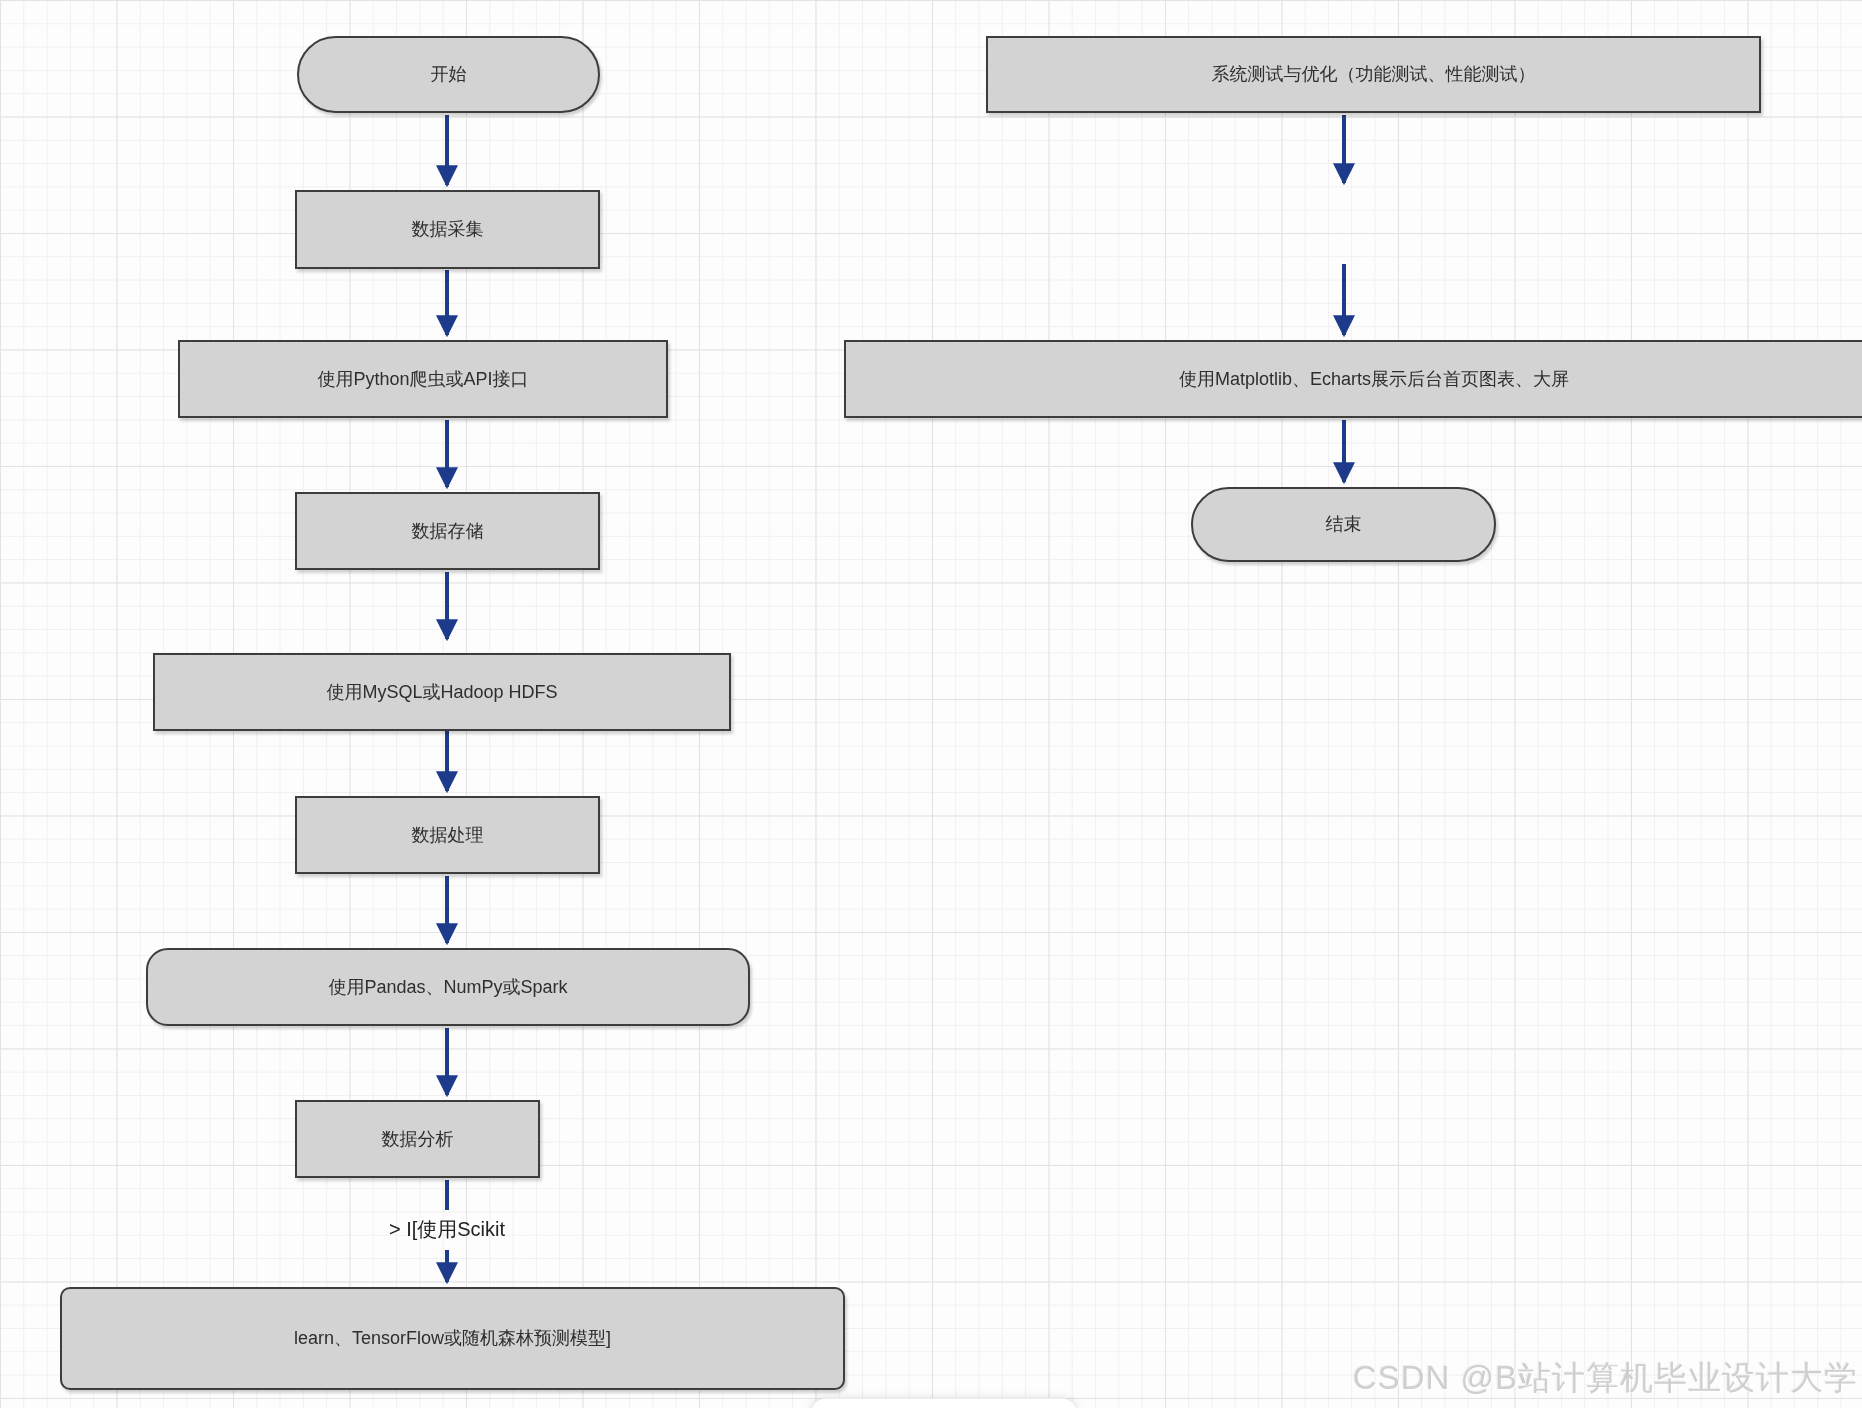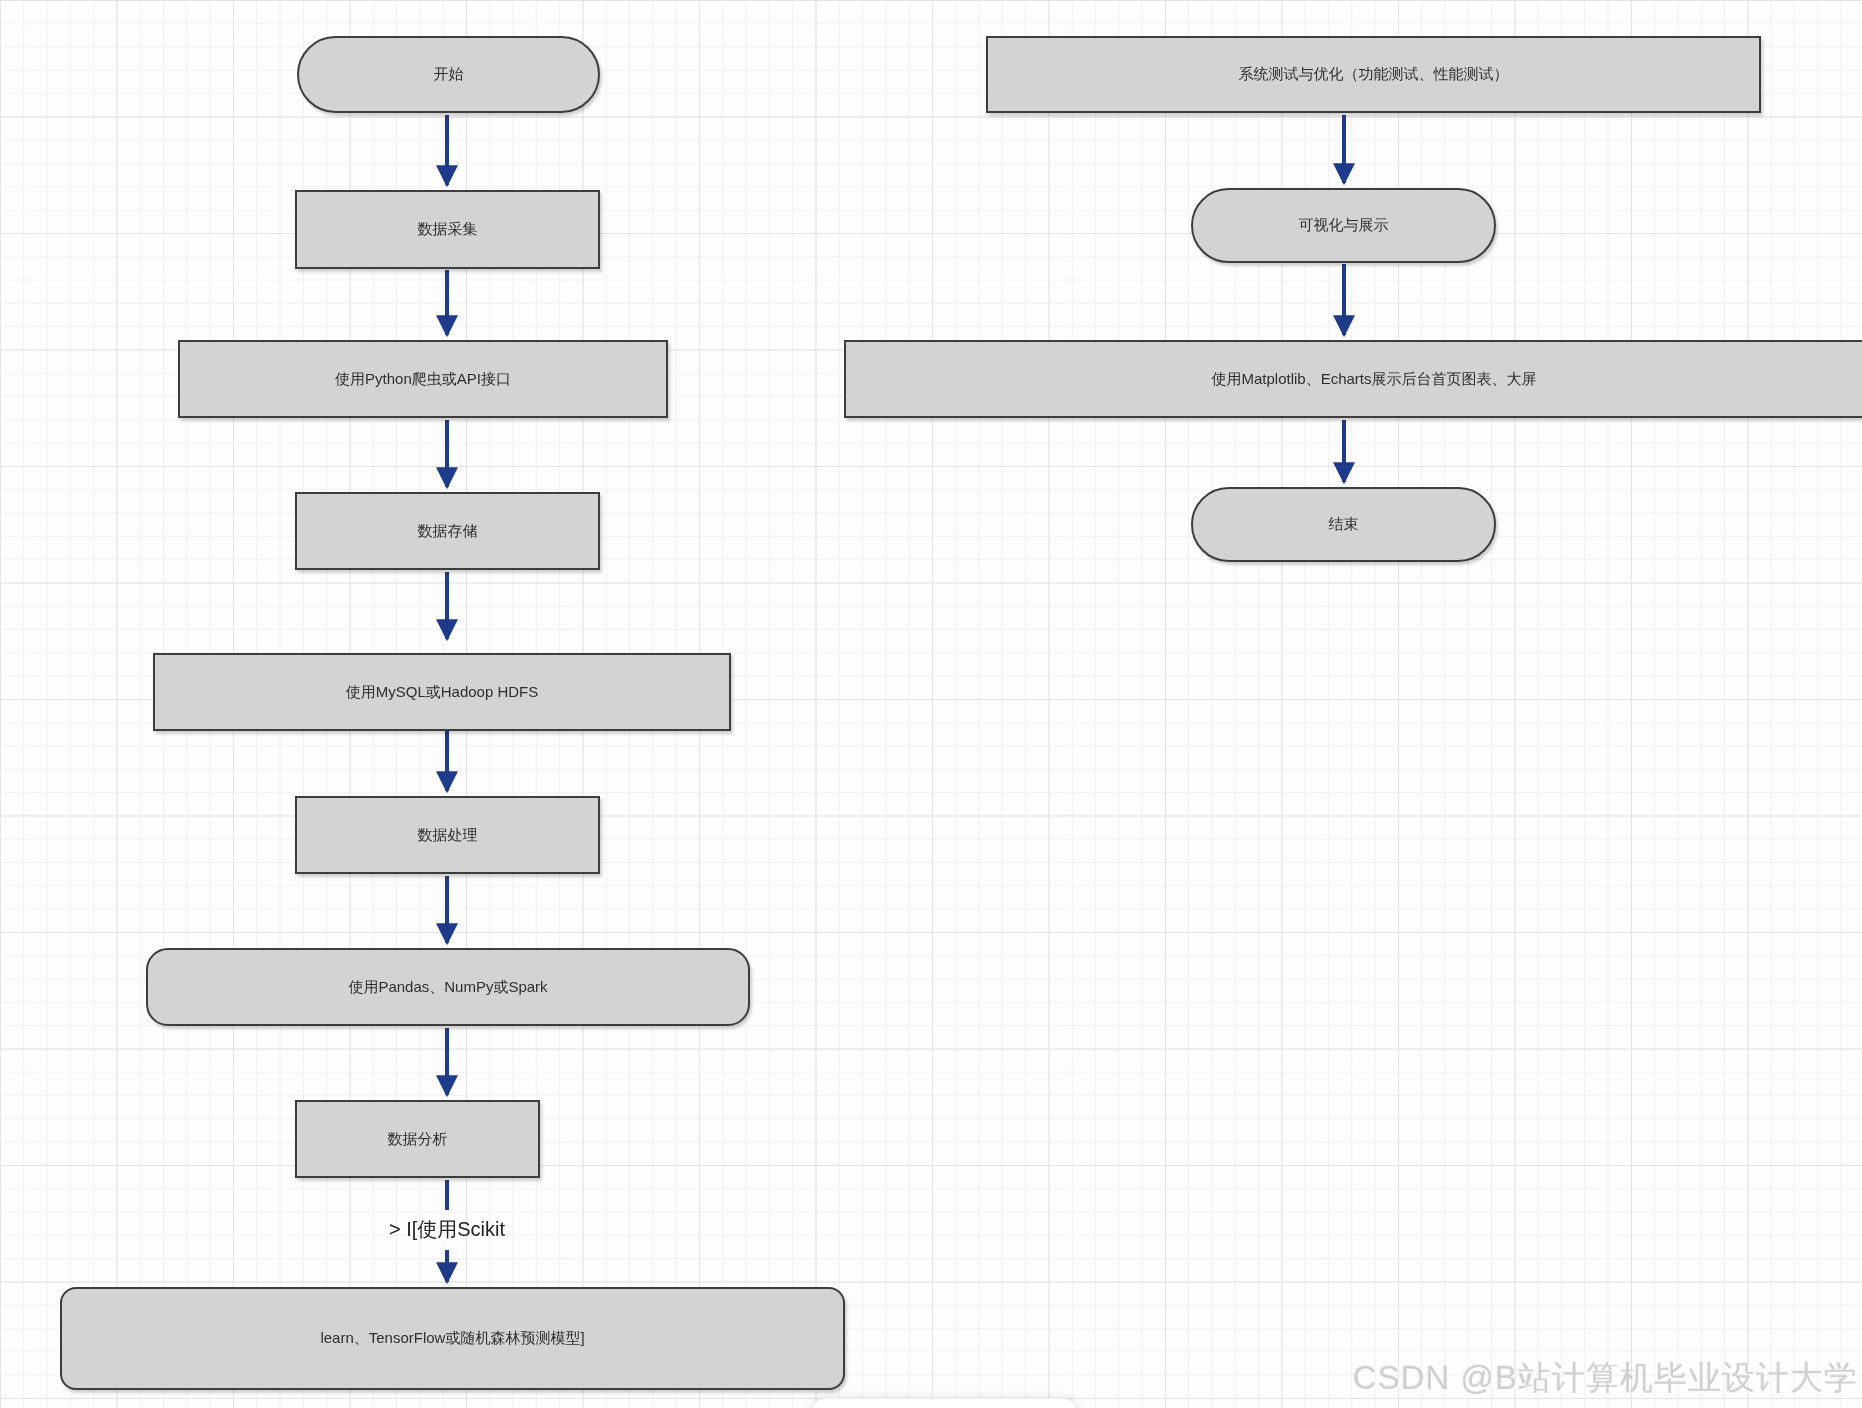--- a/index.html
+++ b/index.html
@@ -14,26 +14,26 @@
       linear-gradient(#e3e3e3 1px, transparent 1px),
       linear-gradient(90deg, #e3e3e3 1px, transparent 1px),
       linear-gradient(#f0f0f0 1px, transparent 1px),
       linear-gradient(90deg, #f0f0f0 1px, transparent 1px);
     background-size:116.5px 116.5px,116.5px 116.5px,23.3px 23.3px,23.3px 23.3px;
   }
   .node{
     position:absolute;box-sizing:border-box;
     display:flex;align-items:center;justify-content:center;
     background:#d3d3d3;border:2px solid #3d3d3d;
-    color:#2e2e2e;font-size:15px;text-align:center;
+    color:#2e2e2e;font-size:18px;text-align:center;
     padding:0 12px;line-height:1.35;
     box-shadow:2px 3px 3px rgba(0,0,0,0.18);
   }
   .stadium{border-radius:40px;}
-  .rounded{border-radius:16px;}
+  .rounded{border-radius:10px;}
   .edge-label{
     position:absolute;color:#222;font-size:20px;
     text-align:center;white-space:nowrap;
   }
   svg.arrows{position:absolute;left:0;top:0;pointer-events:none;}
   svg.arrows line{stroke:#1e3a8a;stroke-width:4;}
   .watermark{
     position:absolute;top:1356px;right:4px;
     font-size:33px;color:#cfcfcf;letter-spacing:1px;white-space:nowrap;
     text-shadow:1px 1px 1px #ffffff,-1px -1px 1px rgba(0,0,0,0.06);
@@ -85,21 +85,20 @@
   <div class="node" style="left:146px;top:948px;width:604px;height:78px;border-radius:22px;">使用Pandas、NumPy或Spark</div>
 
   <div class="node" style="left:295px;top:1100px;width:245px;height:78px;">数据分析</div>
 
   <div class="edge-label" style="left:372px;top:1216px;width:150px;">&gt; I[使用Scikit</div>
 
   <div class="node rounded" style="left:60px;top:1287px;width:785px;height:103px;">learn、TensorFlow或随机森林预测模型]</div>
 
   <div class="node" style="left:986px;top:36px;width:775px;height:77px;">系统测试与优化（功能测试、性能测试）</div>
 
-  <div class="node stadium" style="left:1191px;top:188px;width:305px;height:75px;">可视化与展示</div>
 
   <div class="node" style="left:844px;top:340px;width:1060px;height:78px;">使用Matplotlib、Echarts展示后台首页图表、大屏</div>
 
   <div class="node stadium" style="left:1191px;top:487px;width:305px;height:75px;">结束</div>
 
   <div class="bottom-popup"></div>
 
   <div class="watermark">CSDN @B站计算机毕业设计大学</div>
 
 </div>

